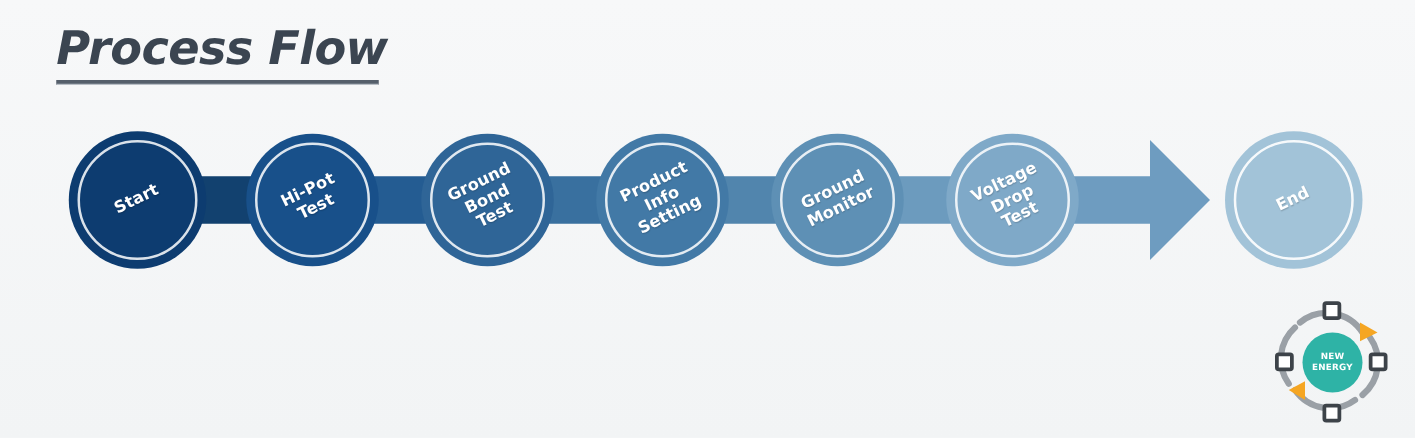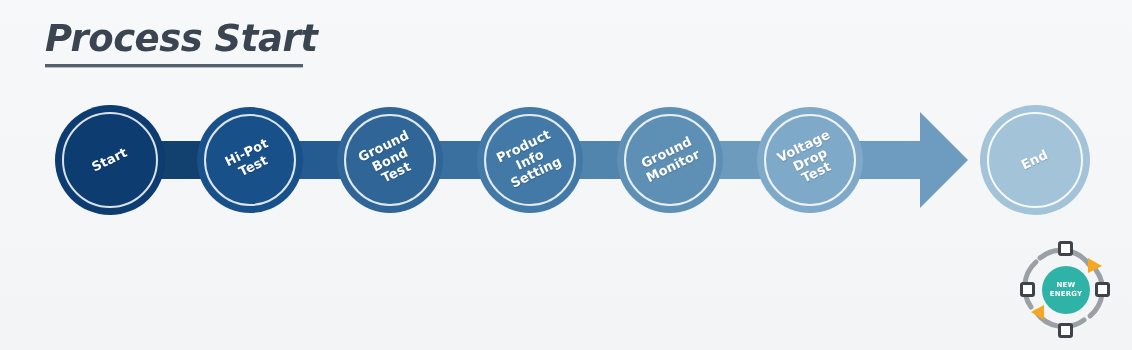--- a/index.html
+++ b/index.html
@@ -138,21 +138,21 @@
     border-radius: 3px;
     box-sizing: border-box;
   }
 </style>
 </head>
 <body>
 
 <div id="canvas">
 
   <div id="title-block">
-    <div id="page-title">Process Start</div>
+    <div id="page-title">Process Flow</div>
     <div id="title-rule"></div>
   </div>
 
   <div id="flow">
 
     <div class="connector" style="left:140px; width:110px; background:#12416f;"></div>
     <div class="connector" style="left:280px; width:110px; background:#245c92;"></div>
     <div class="connector" style="left:420px; width:110px; background:#39709f;"></div>
     <div class="connector" style="left:560px; width:110px; background:#5185ad;"></div>
     <div class="connector" style="left:700px; width:110px; background:#6c9bbe;"></div>

